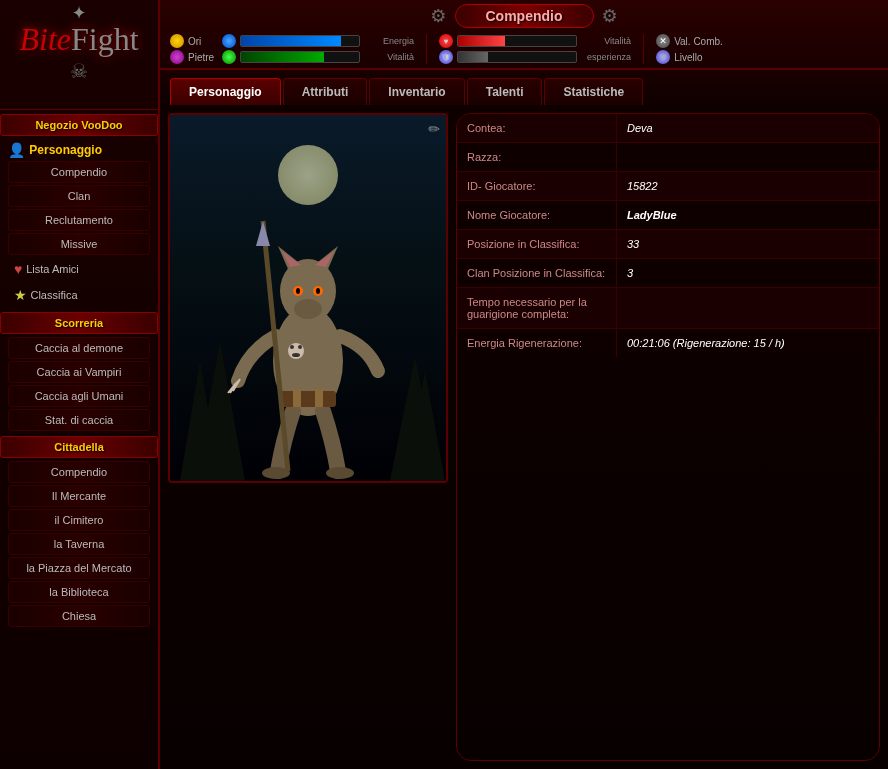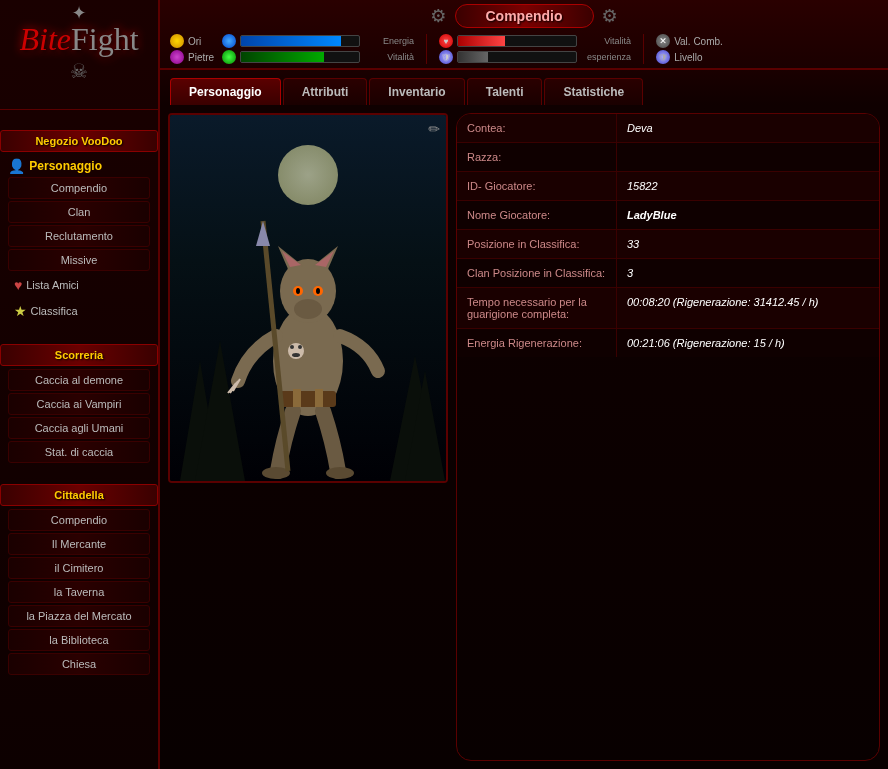--- a/index.html
+++ b/index.html
@@ -64,21 +64,21 @@
     .skull-emblem {
       font-size: 20px;
       color: #666;
       margin: 4px 0;
     }
 
     .sidebar-section-header {
       width: 100%;
       text-align: center;
       padding: 4px 6px;
-      margin: 20px 0 2px 0;
+      margin: 4px 0 2px 0;
       background: linear-gradient(90deg, #3a0000, #6a0000, #3a0000);
       border: 1px solid #8a0000;
       border-radius: 3px;
       font-size: 11px;
       font-weight: bold;
       color: #ffcc00;
       text-shadow: 1px 1px 2px #000;
       cursor: pointer;
     }
 
@@ -577,21 +577,20 @@
       <div class="info-row">
         <div class="info-label">Posizione in Classifica:</div>
         <div class="info-value">33</div>
       </div>
       <div class="info-row">
         <div class="info-label">Clan Posizione in Classifica:</div>
         <div class="info-value">3</div>
       </div>
       <div class="info-row">
         <div class="info-label">Tempo necessario per la guarigione completa:</div>
-        <div class="info-value">00:08:20 (Rigenerazione: 31412.45 / h)</div>
       </div>
       <div class="info-row">
         <div class="info-label">Energia Rigenerazione:</div>
         <div class="info-value">00:21:06 (Rigenerazione: 15 / h)</div>
       </div>
     </div>
 
   </div>
 </div>
 

